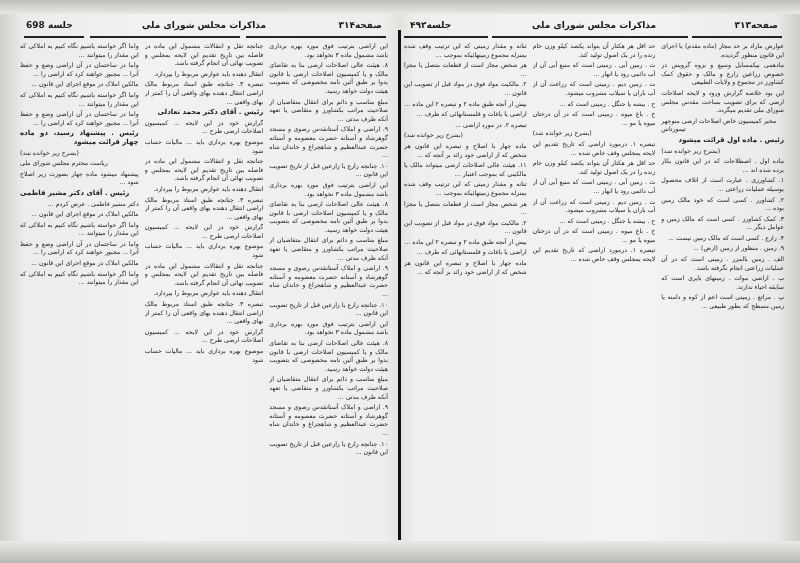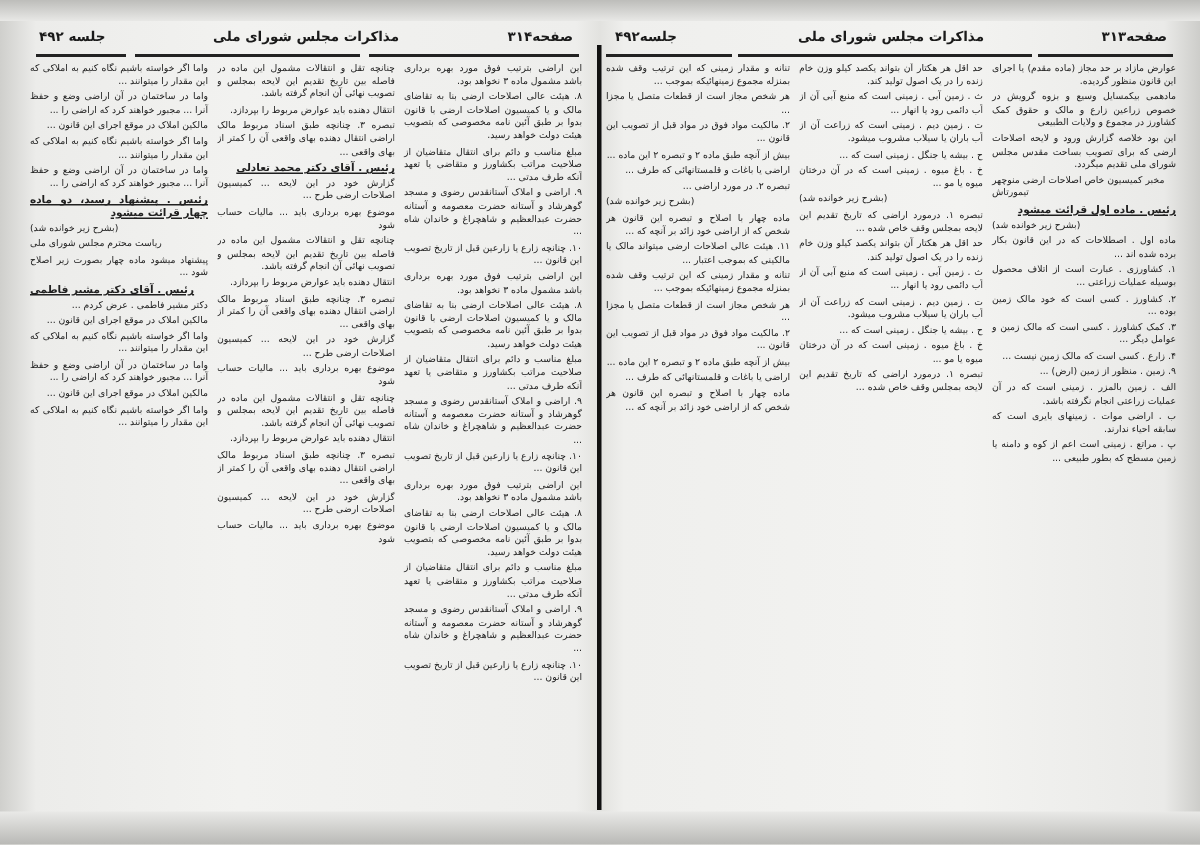--- a/index.html
+++ b/index.html
@@ -29,35 +29,35 @@
     .hdr .title { left: 50%; transform: translateX(-50%); text-align: right; }
     .hdr .session { left: 6px; }
     .rule { position:absolute; top: 18px; height: 2px; background:#222; }
     .cols { position: absolute; top: 24px; left: 0; right: 0; bottom: 0; display: flex; flex-direction: row-reverse; gap: 6px; }
     .col {
       flex: 1; direction: rtl; text-align: justify;
       font-size: 6.2px; line-height: 8.6px; overflow: hidden;
       font-family: "DejaVu Sans", sans-serif; color:#202020;
     }
     .col p { margin: 0 0 2px 0; }
-    .col .speaker { font-weight: bold; font-size: 7px; text-decoration: underline; }
+    .col .speaker { font-weight: bold; font-size: 7px; }
     .col .center { text-align: left; }
   </style>
 </head>
 <body>
 
 <div class="scan"></div>
 <div class="scan-top"></div>
 <div class="scan-bottom"></div>
 
 <div class="page left">
   <div class="hdr">
     <span class="pg">صفحه۳۱۴</span>
     <span class="title">مذاکرات مجلس شورای ملی</span>
-    <span class="session">جلسه ۴۹۲</span>
+    <span class="session">جلسه 698</span>
   </div>
   <div class="rule" style="left:4px;width:60px"></div>
   <div class="rule" style="left:70px;width:150px"></div>
   <div class="rule" style="left:226px;width:140px"></div>
   <div class="cols">
     <div class="col">
       <p>این اراضی بترتیب فوق مورد بهره برداری باشد مشمول ماده ۳ نخواهد بود.</p>
       <p>۸. هیئت عالی اصلاحات ارضی بنا به تقاضای مالک و یا کمیسیون اصلاحات ارضی با قانون بدوا بر طبق آئین نامه مخصوصی که بتصویب هیئت دولت خواهد رسید.</p>
       <p>مبلغ مناسب و دائم برای انتقال متقاضیان از صلاحیت مراتب بکشاورز و متقاضی یا تعهد آنکه طرف مدتی ...</p>
       <p>۹. اراضی و املاک آستانقدس رضوی و مسجد گوهرشاد و آستانه حضرت معصومه و آستانه حضرت عبدالعظیم و شاهچراغ و خاندان شاه ...</p>

